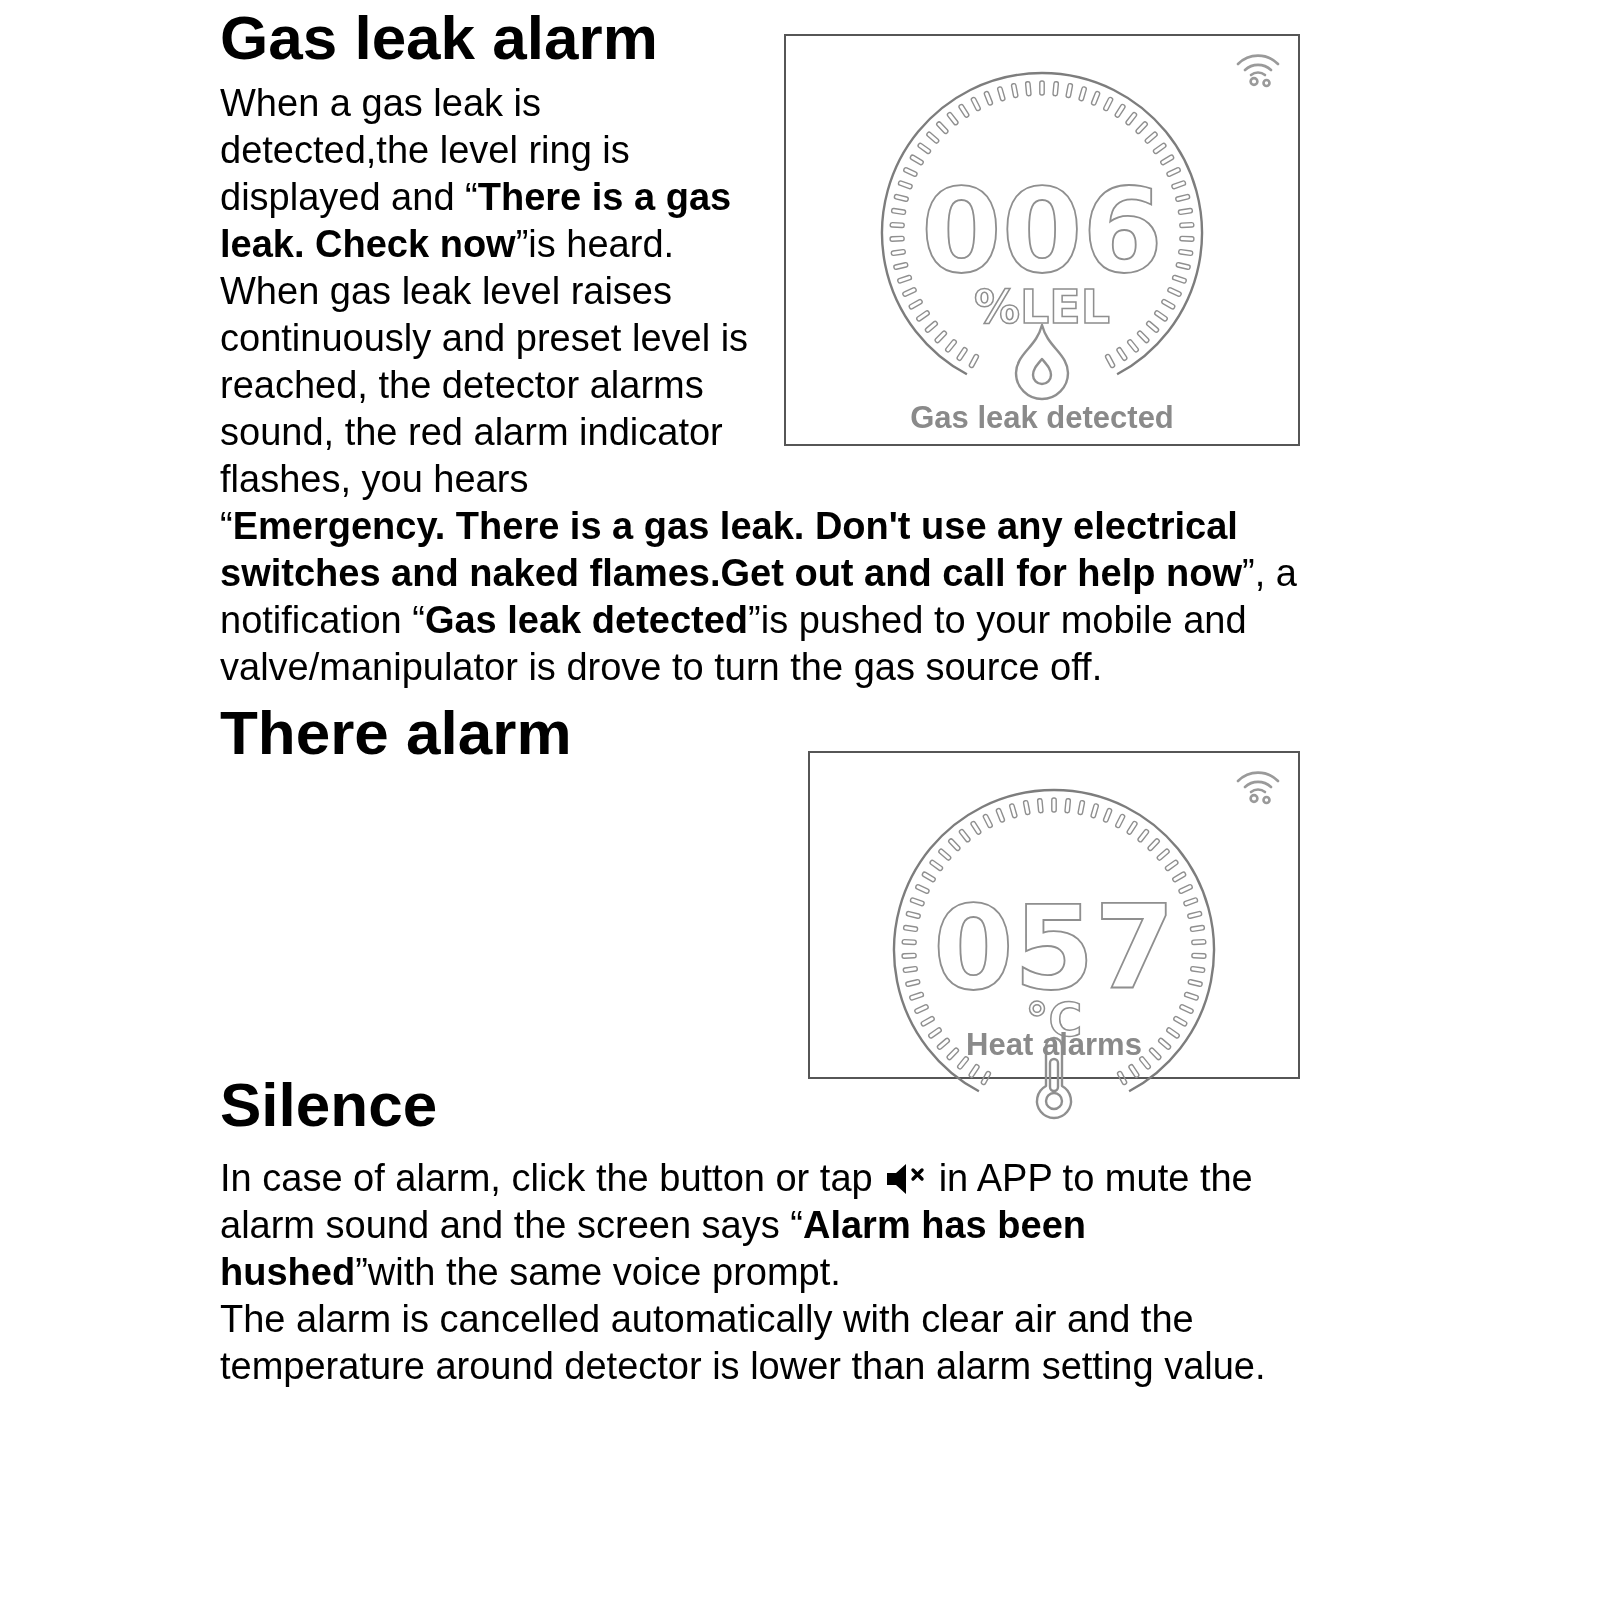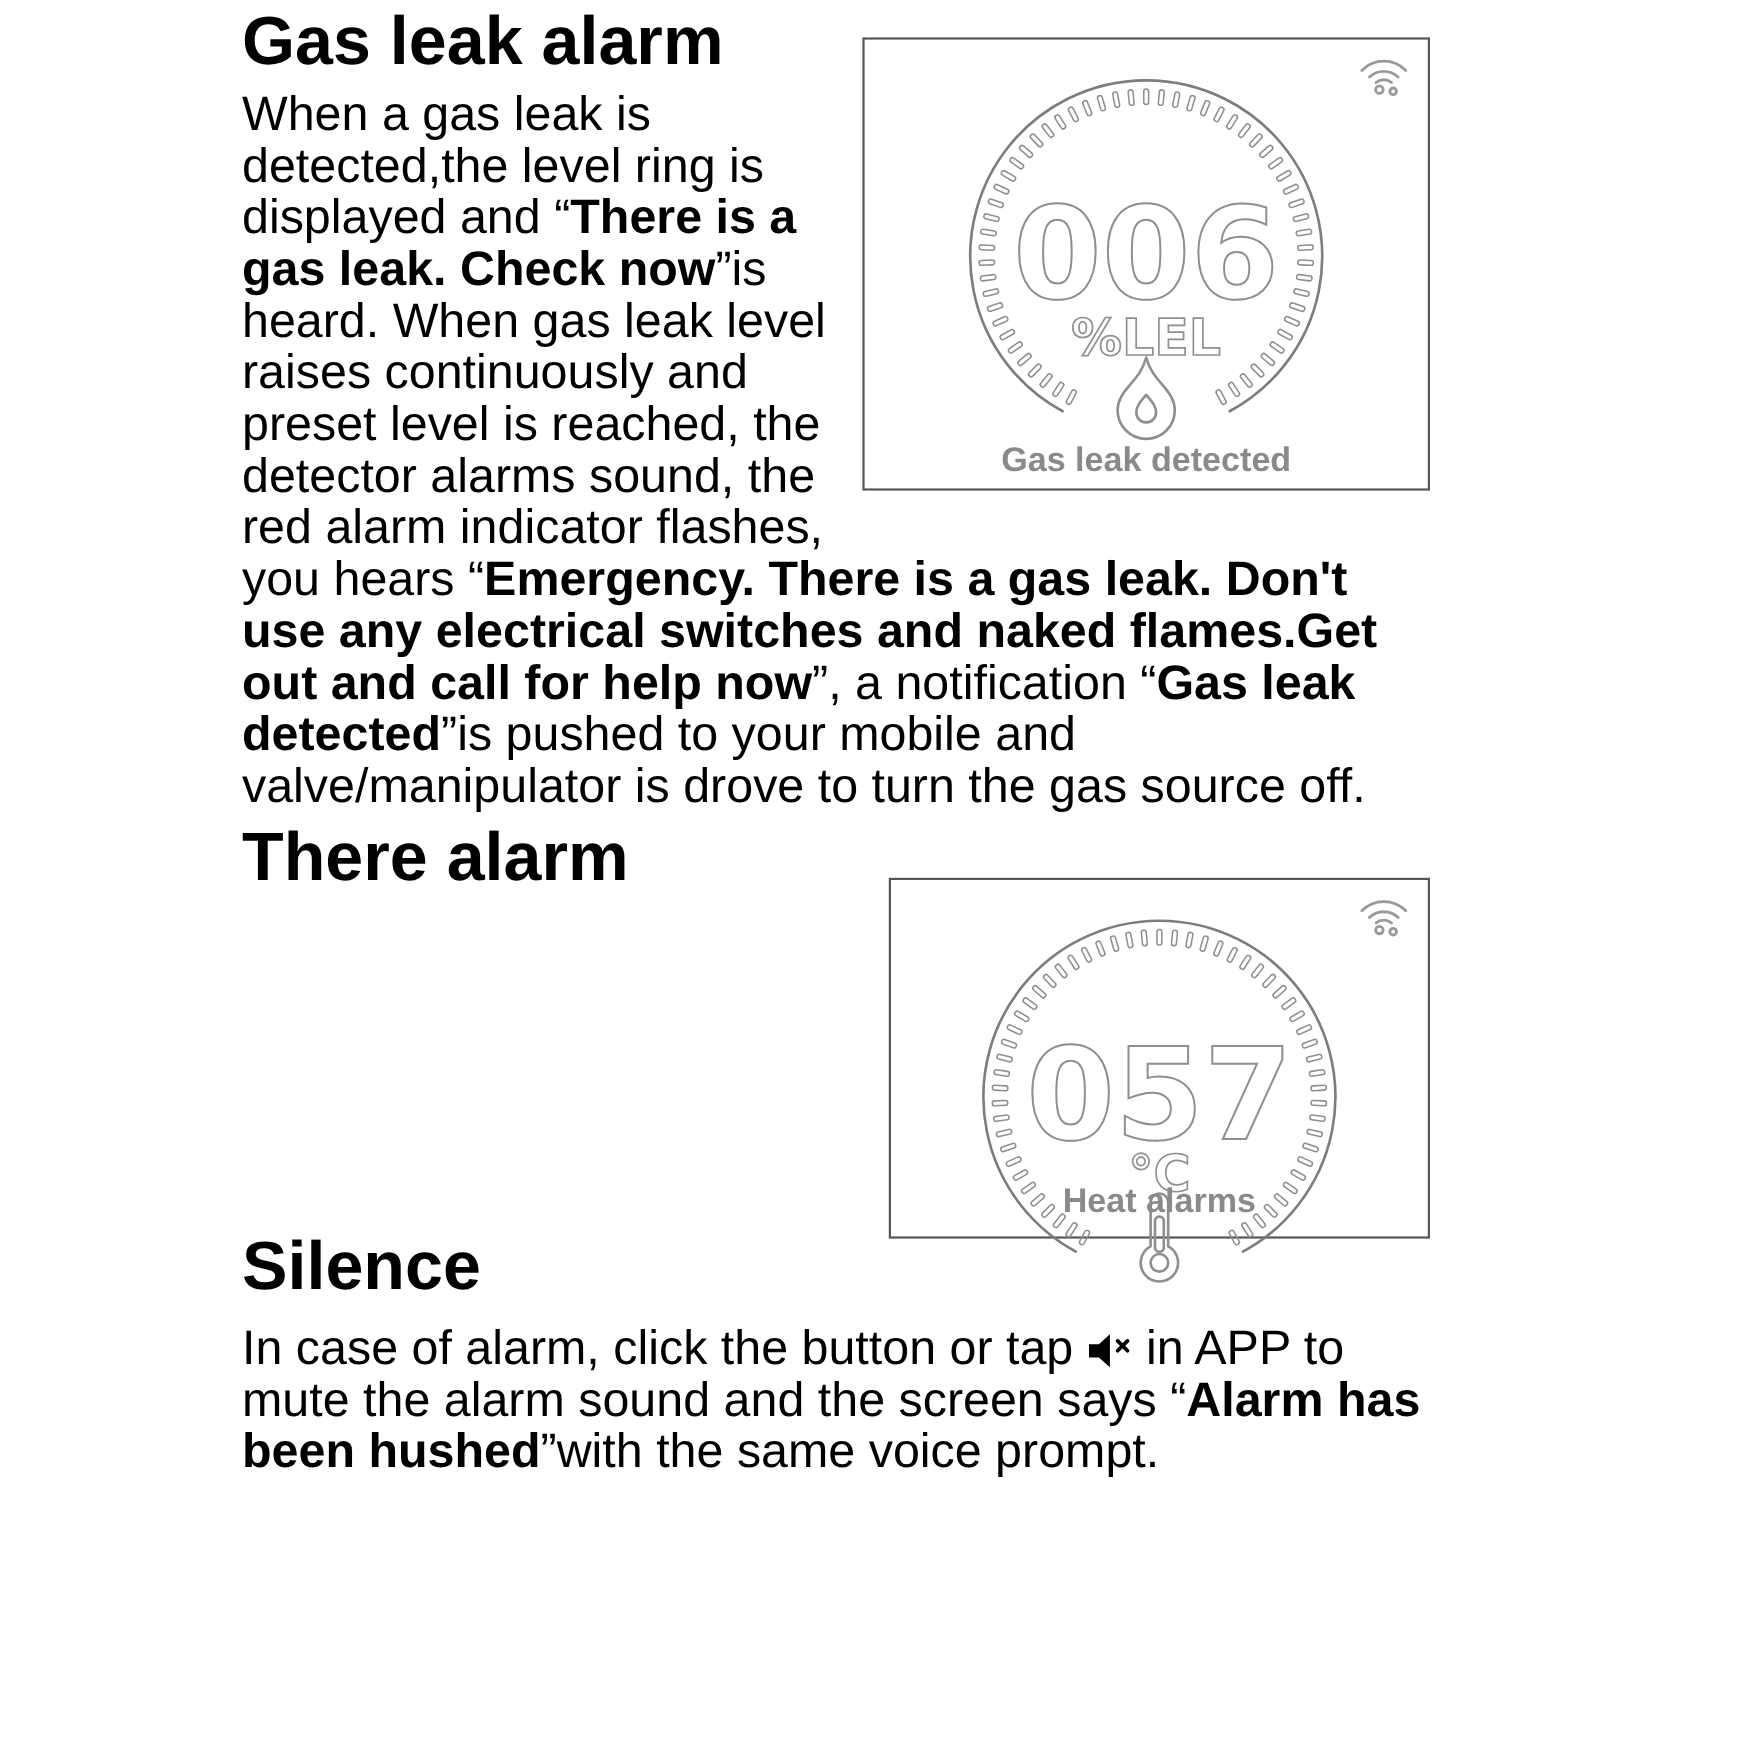--- a/index.html
+++ b/index.html
@@ -6,21 +6,21 @@
   body{width:1600px;height:1600px;overflow:hidden;color:#000;
        font-family:"Liberation Sans",sans-serif;}
   .page{padding:12px 300px 0 220px;}
 
   h2{font-size:62px;line-height:52px;font-weight:bold;margin:0;}
   #h-gas{margin:0 0 16px 0;}
   #h-heat{margin:16px 0 14px 0;}
   #h-silence{clear:both;margin:85px 0 24px 0;}
   #h-restore{margin:18px 0 18px 0;}
 
-  p.body{font-size:44px;line-height:47px;margin:0;}
+  p.body{font-size:38px;line-height:47px;margin:0;}
   p.body b{font-weight:bold;}
 
   
   .screen-box{float:right;position:relative;background:#fff;
               border:2px solid #565656;box-sizing:border-box;}
   .box-gas{width:516px;height:412px;margin:22px 0 12px 26px;}
   .box-heat{width:492px;height:328px;margin:44px 0 0 26px;}
 
   .wifi{position:absolute;top:10px;right:14px;}
   .wifi path,.wifi circle{fill:none;stroke:#9a9a9a;stroke-width:2.6;stroke-linecap:round;}
@@ -216,15 +216,16 @@
 
   <section>
     <h2 id="h-silence">Silence</h2>
     <p class="body"><span>In case of alarm, click the button or tap</span><svg class="mute-icon" width="42" height="34" viewBox="0 0 42 34">
           <polygon points="2,11 11,11 21,2 21,32 11,23 2,23" fill="#000"></polygon>
           <path d="M28 8 L37 17 M37 8 L28 17" stroke="#000" stroke-width="3.4" stroke-linecap="round" fill="none"></path>
         </svg><span>in APP to mute the alarm sound and the screen says “</span><b>Alarm has been hushed</b><span>”with the same voice prompt.</span></p>
   </section>
 
   <section>
+    <p class="body">The alarm is cancelled automatically with clear air and the temperature around detector is lower than alarm setting value.</p>
   </section>
 
 </div>
 
 </body></html>

